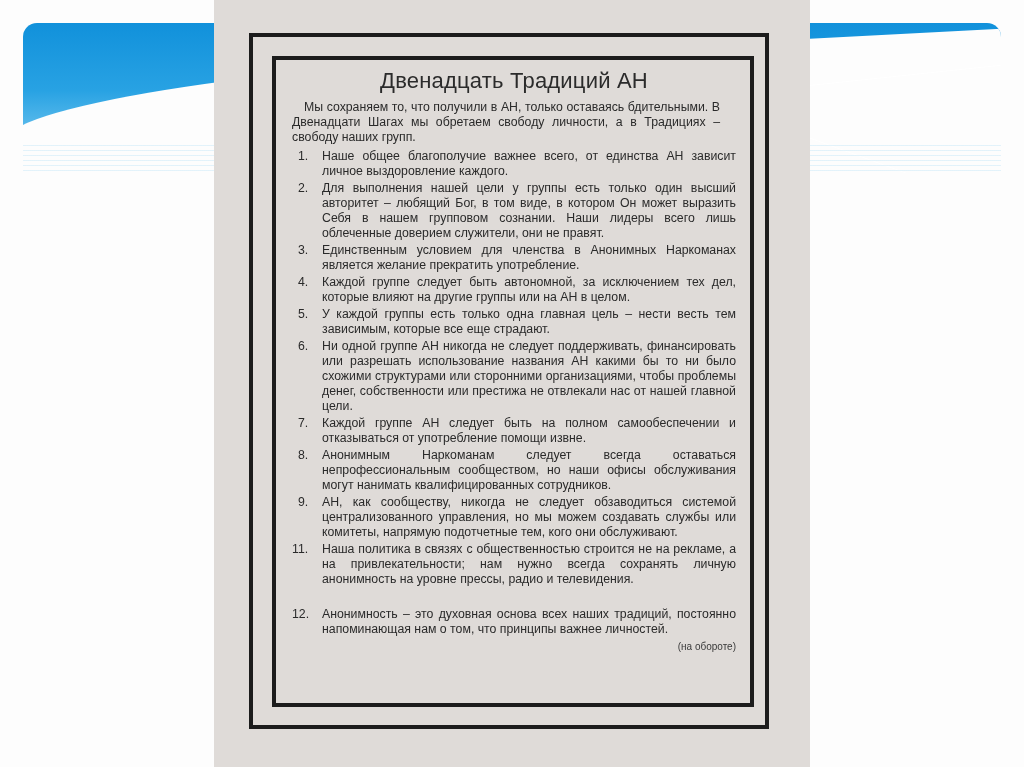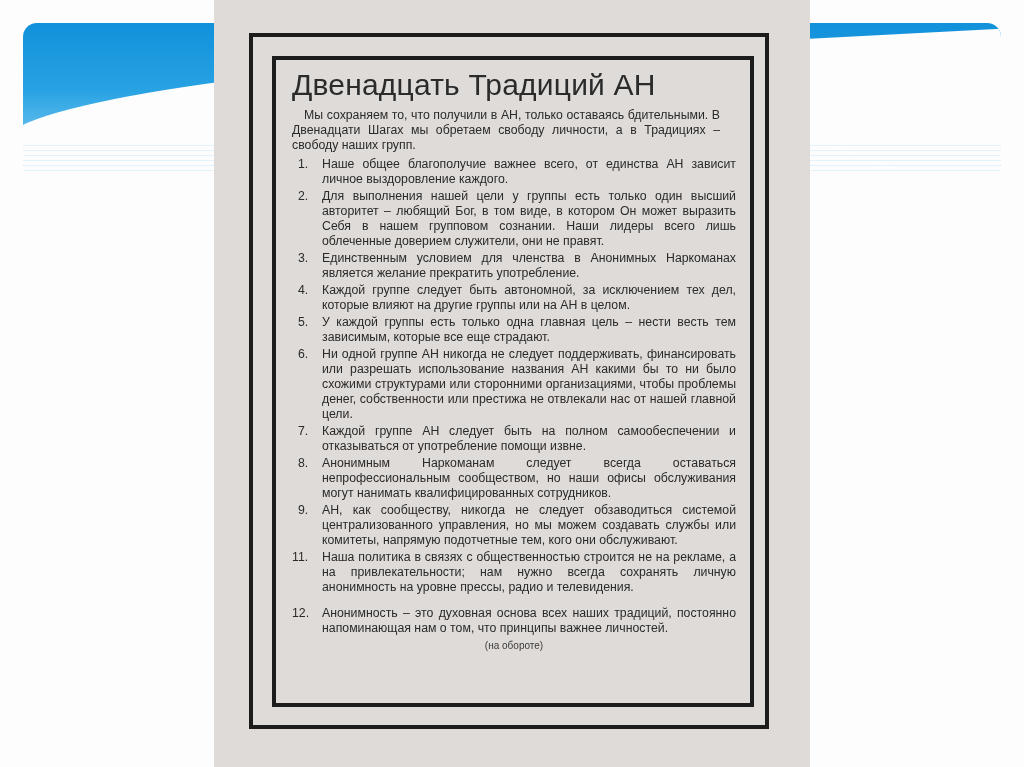--- a/index.html
+++ b/index.html
@@ -47,38 +47,38 @@
       position: absolute; left: 35px; top: 33px; width: 520px; height: 696px;
       border: 4px solid #1c1c1c; box-sizing: border-box;
     }
     .inner-frame {
       position: absolute; left: 58px; top: 56px; width: 482px; height: 651px;
       border: 4px solid #1c1c1c; box-sizing: border-box;
       padding: 6px 14px 0 16px;
       color: #2a2a2a;
     }
     .doc-title {
-      text-align: left; font-size: 30px; color: #2b2b2b;
+      text-align: center; font-size: 22px; color: #2b2b2b;
       margin: 2px 0 6px 0; letter-spacing: 0.2px;
     }
     .para {
       font-size: 12.3px; line-height: 15px; margin: 0 16px 4px 0;
       text-indent: 12px; text-align: justify;
     }
     ol.traditions { list-style: none; margin: 0; padding: 0; }
     ol.traditions li {
       position: relative; padding-left: 30px; font-size: 12.3px; line-height: 15px;
       margin: 0 0 2px 0; text-align: justify;
     }
     ol.traditions li .num {
       position: absolute; left: 6px; top: 0; width: 20px; text-align: left;
     }
     ol.traditions li.two-digit .num { left: 0; }
     .back-note {
-      text-align: center; font-size: 10px; color: #3a3a3a; margin-top: 4px;
+      text-align: right; font-size: 10px; color: #3a3a3a; margin-top: 4px;
     }
   </style>
 </head>
 <body>
 
 <div class="banner">
   <div class="banner-shade"></div>
   <div class="banner-wave"></div>
   <div class="banner-line1"></div>
   <div class="banner-line2"></div>
@@ -94,17 +94,17 @@
       <li><span class="num">1.</span><span>Наше общее благополучие важнее всего, от единства АН зависит личное выздоровление каждого.</span></li>
       <li><span class="num">2.</span><span>Для выполнения нашей цели у группы есть только один высший авторитет – любящий Бог, в том виде, в котором Он может выразить Себя в нашем групповом сознании. Наши лидеры всего лишь облеченные доверием служители, они не правят.</span></li>
       <li><span class="num">3.</span><span>Единственным условием для членства в Анонимных Наркоманах является желание прекратить употребление.</span></li>
       <li><span class="num">4.</span><span>Каждой группе следует быть автономной, за исключением тех дел, которые влияют на другие группы или на АН в целом.</span></li>
       <li><span class="num">5.</span><span>У каждой группы есть только одна главная цель – нести весть тем зависимым, которые все еще страдают.</span></li>
       <li><span class="num">6.</span><span>Ни одной группе АН никогда не следует поддерживать, финансировать или разрешать использование названия АН какими бы то ни было схожими структурами или сторонними организациями, чтобы проблемы денег, собственности или престижа не отвлекали нас от нашей главной цели.</span></li>
       <li><span class="num">7.</span><span>Каждой группе АН следует быть на полном самообеспечении и отказываться от употребление помощи извне.</span></li>
       <li><span class="num">8.</span><span>Анонимным Наркоманам следует всегда оставаться непрофессиональным сообществом, но наши офисы обслуживания могут нанимать квалифицированных сотрудников.</span></li>
       <li><span class="num">9.</span><span>АН, как сообществу, никогда не следует обзаводиться системой централизованного управления, но мы можем создавать службы или комитеты, напрямую подотчетные тем, кого они обслуживают.</span></li>
       <li class="two-digit"><span class="num">11.</span><span>Наша политика в связях с общественностью строится не на рекламе, а на привлекательности; нам нужно всегда сохранять личную анонимность на уровне прессы, радио и телевидения.</span></li>
-      <li class="two-digit" style="margin-top:11px;"><span class="num">12.</span><span>Анонимность – это духовная основа всех наших традиций, постоянно напоминающая нам о том, что принципы важнее личностей.</span></li>
+      <li class="two-digit" style="margin-top:20px;"><span class="num">12.</span><span>Анонимность – это духовная основа всех наших традиций, постоянно напоминающая нам о том, что принципы важнее личностей.</span></li>
     </ol>
     <div class="back-note">(на обороте)</div>
   </div>
 </div>
 
 </body></html>

